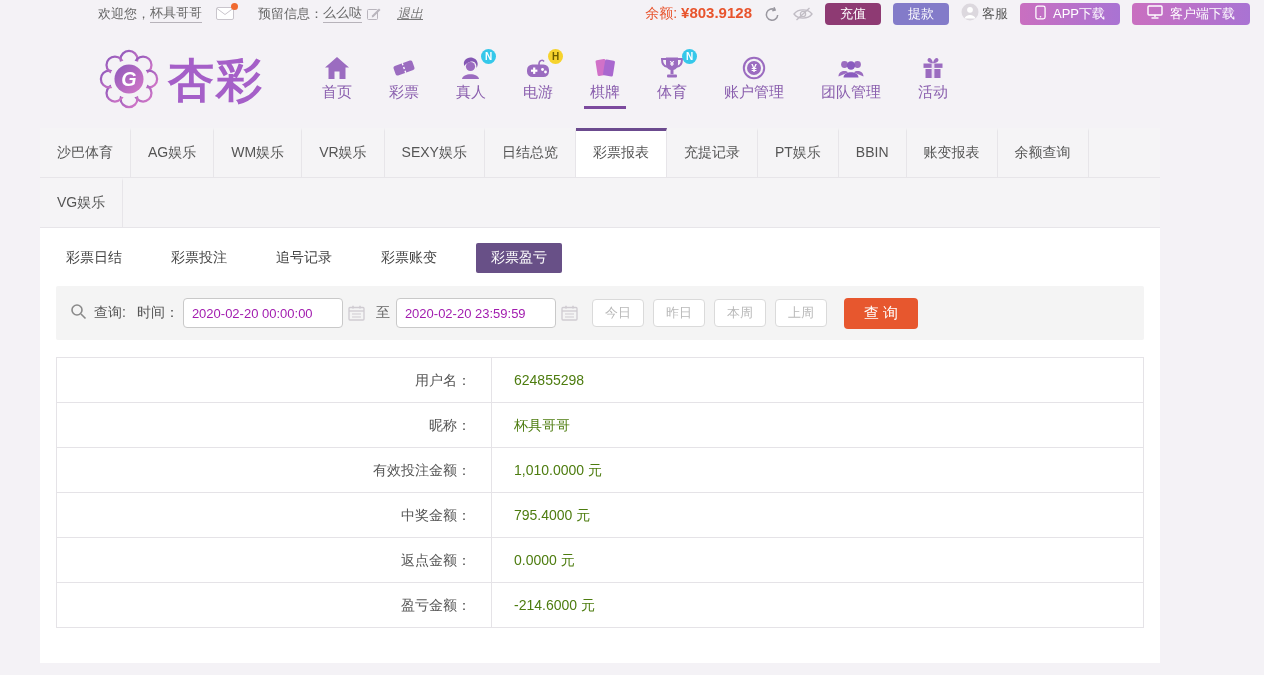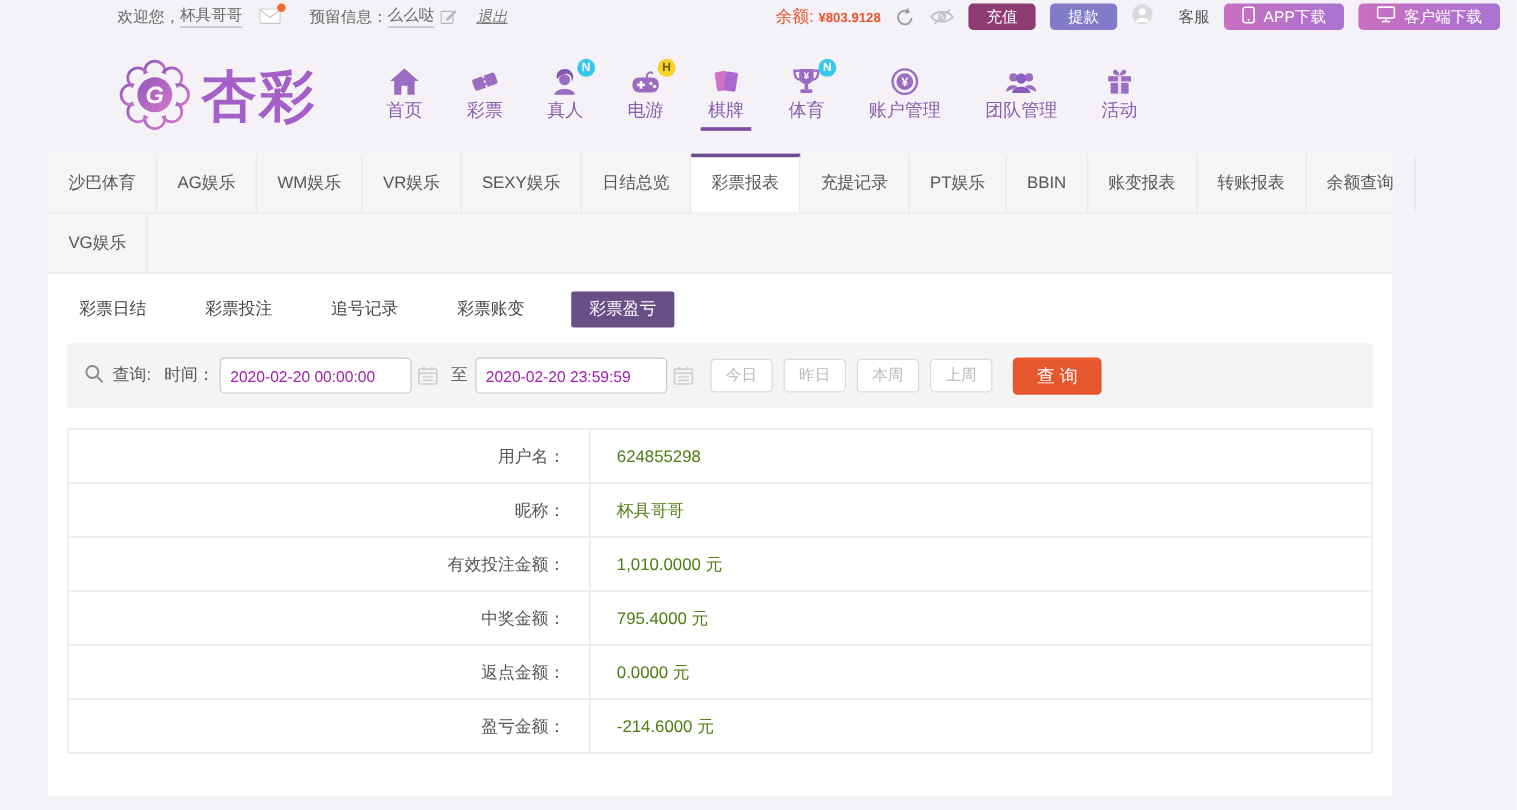--- a/index.html
+++ b/index.html
@@ -6,26 +6,26 @@
   .page{position:relative;width:1264px;height:675px;background:#f4f2f6;overflow:hidden;
         font-family:"Liberation Sans","DejaVu Sans",sans-serif;color:#555;}
   
   .topbar{height:27px;display:flex;align-items:center;padding:0 14px 0 98px;font-size:13px;color:#666;}
   .topbar .sep{width:14px;}
   .link-dotted{border-bottom:1px solid #b7b3ba;cursor:pointer;}
   .mail-wrap{position:relative;margin:0 10px 0 14px;display:inline-flex;}
   .mail-dot{position:absolute;top:-4px;right:-4px;width:7px;height:7px;border-radius:50%;background:#f06a30;}
   .logout{font-style:italic;text-decoration:underline;color:#777;margin-left:16px;cursor:pointer;}
   .balance{margin-left:auto;color:#e8542d;font-size:14px;}
-  .balance b{font-size:11px;}
+  .balance b{font-size:15px;}
   .tb-icon{margin-left:12px;display:inline-flex;cursor:pointer;}
   .pill{margin-left:12px;padding:2px 15px;border-radius:4px;color:#fff;font-size:13px;cursor:pointer;white-space:nowrap;}
   .pill-recharge{background:#8e3a73;}
   .pill-withdraw{background:#837bc9;}
-  .service{display:flex;align-items:center;gap:21px;margin-left:12px;color:#555;cursor:pointer;font-family:Liberation Serif, serif;}
+  .service{display:flex;align-items:center;gap:3px;margin-left:12px;color:#555;cursor:pointer;font-family:Liberation Serif, serif;}
   .pill-dl{display:inline-flex;align-items:center;gap:7px;background:linear-gradient(90deg,#c96fc0,#a973d3);}
   
   .header{display:flex;align-items:center;height:108px;padding-left:98px;}
   .logo{display:flex;align-items:center;gap:8px;cursor:pointer;}
   .brand-text{font-size:46px;font-weight:bold;color:#a55fc8;letter-spacing:2px;text-align:right;}
   .nav{display:flex;margin-left:58px;gap:37px;}
   .nav-item{position:relative;display:flex;flex-direction:column;align-items:center;gap:3px;
             color:#8a5fae;font-size:15px;cursor:pointer;padding-bottom:7px;}
   .nav-item .ico{position:relative;height:26px;display:flex;align-items:flex-end;}
   .nav-item.active::after{content:"";position:absolute;bottom:0;left:50%;transform:translateX(-50%);
@@ -277,21 +277,20 @@
       <div class="tab">AG娱乐</div>
       <div class="tab">WM娱乐</div>
       <div class="tab">VR娱乐</div>
       <div class="tab">SEXY娱乐</div>
       <div class="tab">日结总览</div>
       <div class="tab active">彩票报表</div>
       <div class="tab">充提记录</div>
       <div class="tab">PT娱乐</div>
       <div class="tab">BBIN</div>
       <div class="tab">账变报表</div>
-      <div class="tab">转账报表</div>
       <div class="tab">余额查询</div>
     </div>
 
     <div class="tabs-row">
       <div class="tab">VG娱乐</div>
     </div>
 
     <div class="subtabs">
       <div class="subtab">彩票日结</div>
       <div class="subtab">彩票投注</div>

